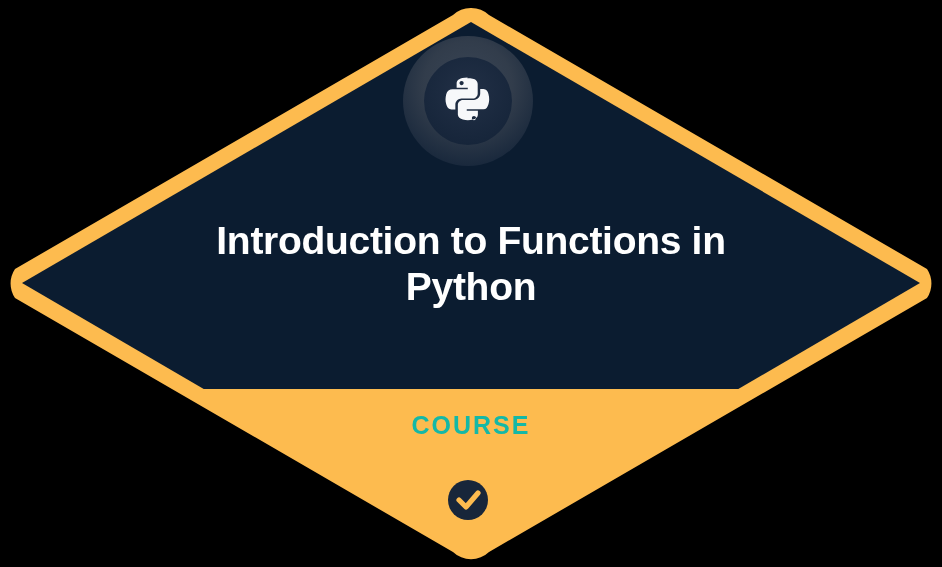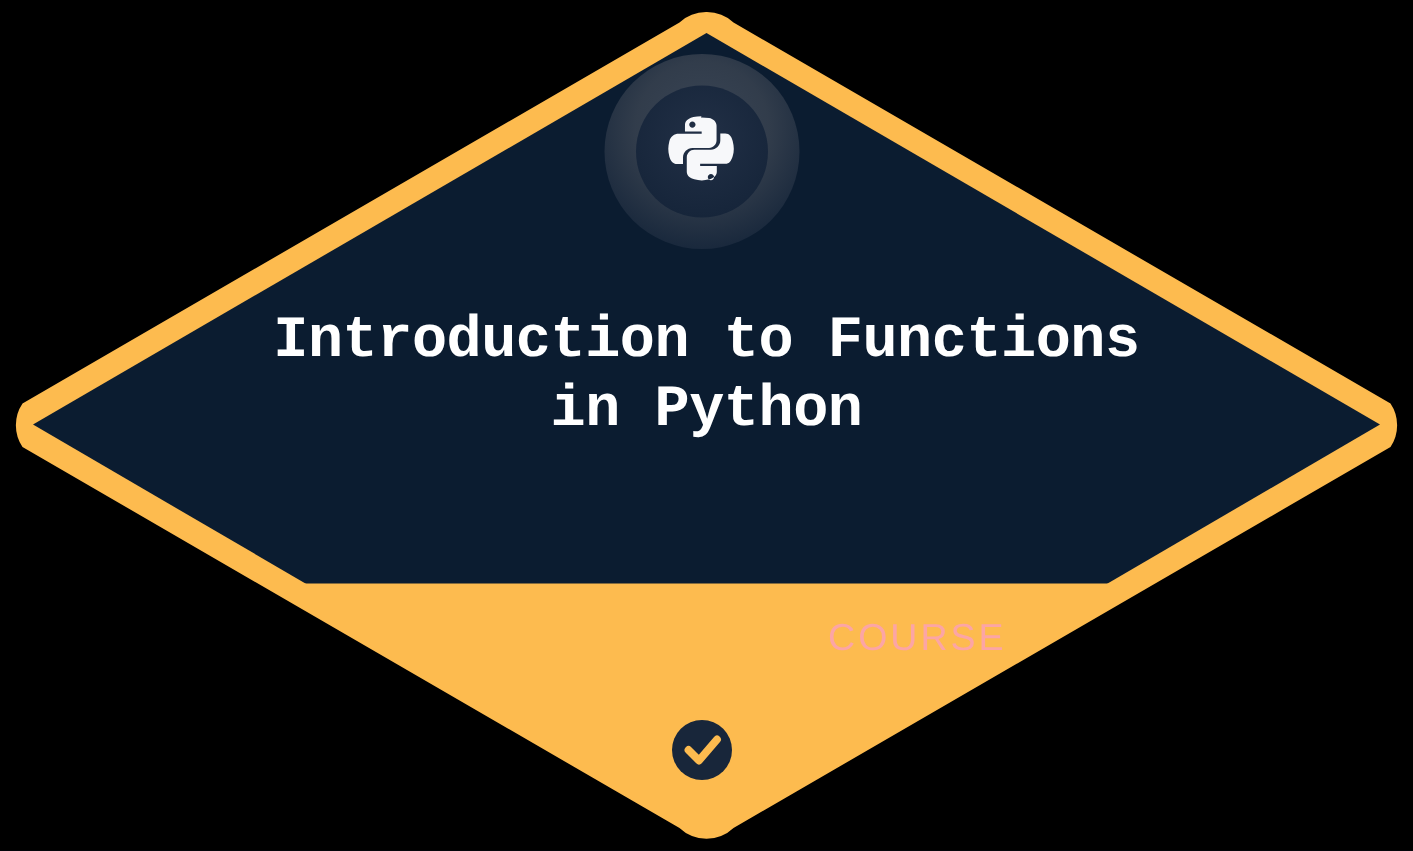--- a/index.html
+++ b/index.html
@@ -31,45 +31,44 @@
     position: absolute;
     left: 0;
     top: 0;
     width: 942px;
     height: 567px;
     pointer-events: none;
   }
   #course-title {
     position: absolute;
     left: 171px;
-    top: 204px;
+    top: 218px;
     width: 600px;
     text-align: center;
     color: #ffffff;
-    font-family: Liberation Mono, monospace;
+    font-family: Liberation Sans, sans-serif;
     font-size: 39px;
     font-weight: bold;
     line-height: 46px;
     letter-spacing: -0.3px;
   }
   #status-block {
     position: absolute;
     left: 271px;
     top: 408px;
     width: 400px;
     text-align: center;
   }
   .status-line {
-    color: #fca5a5;
+    color: #14b8a6;
     font-family: "Liberation Sans", sans-serif;
     font-size: 25px;
-    font-weight: normal;
+    font-weight: bold;
     line-height: 35px;
     letter-spacing: 2.0px;
-    text-align: right;
   }
 </style>
 </head>
 <body>
 
 <div id="badge-root">
 
   <svg id="badge-svg" viewBox="0 0 942 567">
     <defs>
       <clipPath id="clip-diamond-inner">

